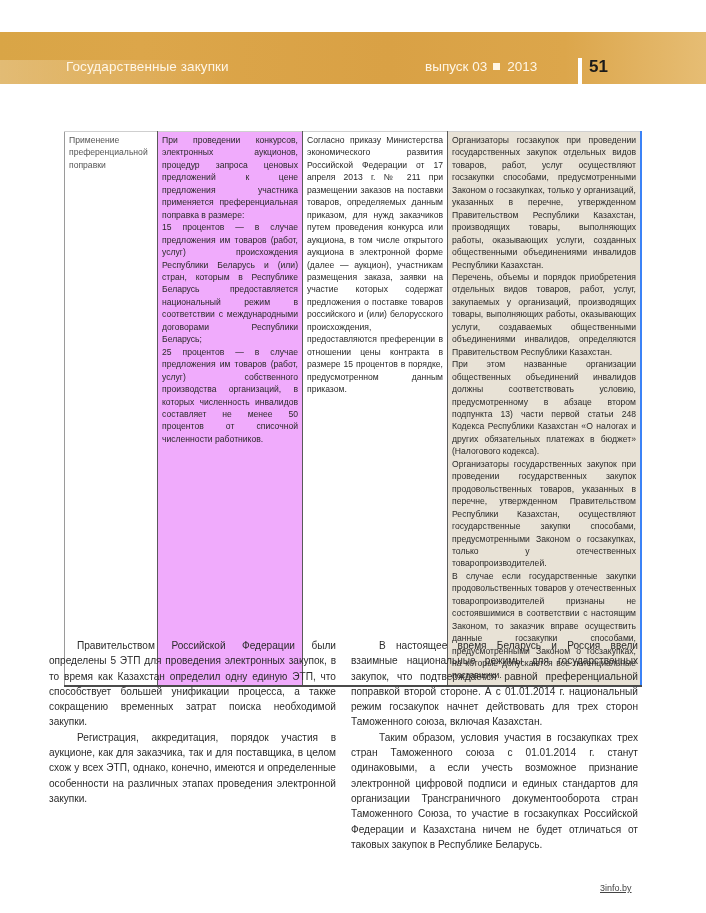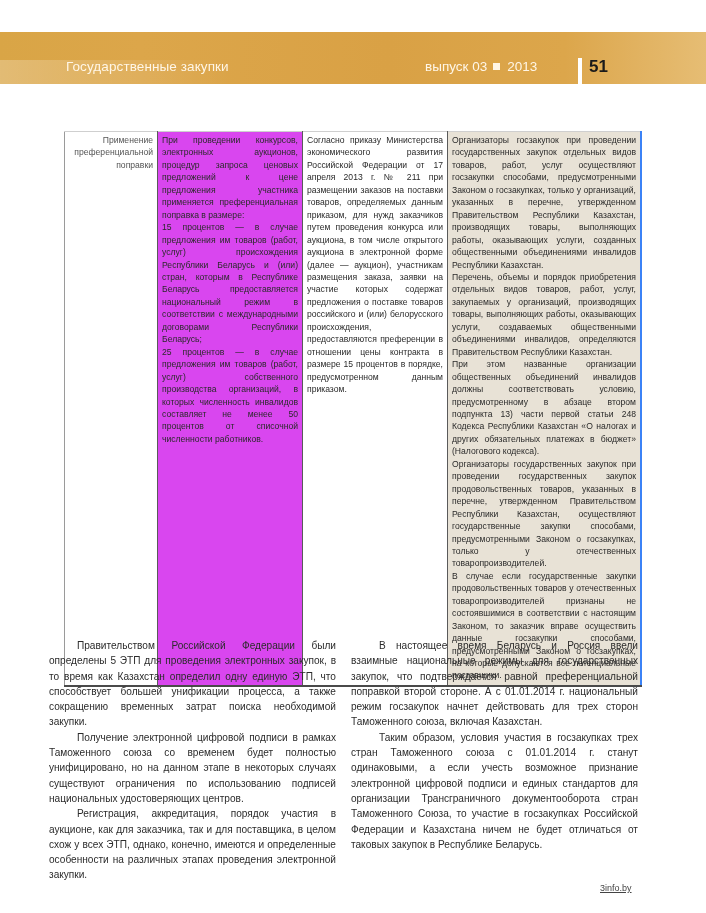--- a/index.html
+++ b/index.html
@@ -38,22 +38,22 @@
   table.cmp {
     position: absolute; left: 64px; top: 131px; width: 573px;
     border-collapse: collapse; table-layout: fixed;
     font-size: 8.6px; line-height: 12.45px;
   }
   table.cmp td {
     vertical-align: top; padding: 2px 4px 3px 4px;
     border-left: 1px solid #5a5a5a; border-right: 1px solid #5a5a5a;
     border-top: 1px solid #cfcfcf; border-bottom: 2px solid #4a4a4a;
   }
-  table.cmp td.c0 { width: 84px; background: #ffffff; color: #555; text-align: right; border-left-color:#9a9a9a; }
-  table.cmp td.c1 { width: 136px; background: #d946ef; text-align: justify; }
+  table.cmp td.c0 { width: 84px; background: #ffffff; color: #555; text-align: left; border-left-color:#9a9a9a; }
+  table.cmp td.c1 { width: 136px; background: #f0abfc; text-align: justify; }
   table.cmp td.c2 { width: 136px; background: #ffffff; text-align: justify; }
   table.cmp td.c3 { width: 184px; background: #e8e2d6; text-align: justify; border-right: 2px solid #3b82f6; }
   table.cmp td.cell-tall { height: 494px; }
   .para { display: block; }
 
   .body-text {
     position: absolute; top: 638px; width: 287px;
     font-size: 10.1px; line-height: 15.3px; text-align: justify; color: #2b2b2b;
   }
   .body-text p { margin: 0; text-indent: 28px; }
@@ -95,21 +95,20 @@
       <span class="para">При этом названные организации общественных объединений инвалидов должны соответствовать условию, предусмотренному в абзаце втором подпункта 13) части первой статьи 248 Кодекса Республики Казахстан «О налогах и других обязательных платежах в бюджет» (Налогового кодекса).</span>
       <span class="para">Организаторы государственных закупок при проведении государственных закупок продовольственных товаров, указанных в перечне, утвержденном Правительством Республики Казахстан, осуществляют государственные закупки способами, предусмотренными Законом о госзакупках, только у отечественных товаропроизводителей.</span>
       <span class="para">В случае если государственные закупки продовольственных товаров у отечественных товаропроизводителей признаны не состоявшимися в соответствии с настоящим Законом, то заказчик вправе осуществить данные госзакупки способами, предусмотренными Законом о госзакупках, на которые допускаются все потенциальные поставщики.</span>
     </td>
   </tr>
 </tbody>
   </table>
 
 <div class="body-text col-left">
   <p>Правительством Российской Федерации были определены 5 ЭТП для проведения электронных закупок, в то время как Казахстан определил одну единую ЭТП, что способствует большей унификации процесса, а также сокращению временных затрат поиска необходимой закупки.</p>
-  <p>Получение электронной цифровой подписи в рамках Таможенного союза со временем будет полностью унифицировано, но на данном этапе в некоторых случаях существуют ограничения по использованию подписей национальных удостоверяющих центров.</p>
   <p>Регистрация, аккредитация, порядок участия в аукционе, как для заказчика, так и для поставщика, в целом схож у всех ЭТП, однако, конечно, имеются и определенные особенности на различных этапах проведения электронной закупки.</p>
 </div>
 
 <div class="body-text col-right">
   <p>В настоящее время Беларусь и Россия ввели взаимные национальные режимы для государственных закупок, что подтверждается равной преференциальной поправкой второй стороне. А с 01.01.2014 г. национальный режим госзакупок начнет действовать для трех сторон Таможенного союза, включая Казахстан.</p>
   <p>Таким образом, условия участия в госзакупках трех стран Таможенного союза с 01.01.2014 г. станут одинаковыми, а если учесть возможное признание электронной цифровой подписи и единых стандартов для организации Трансграничного документооборота стран Таможенного Союза, то участие в госзакупках Российской Федерации и Казахстана ничем не будет отличаться от таковых закупок в Республике Беларусь.</p>
 </div>
 
 <div class="footer-site">3info.by</div>
 

